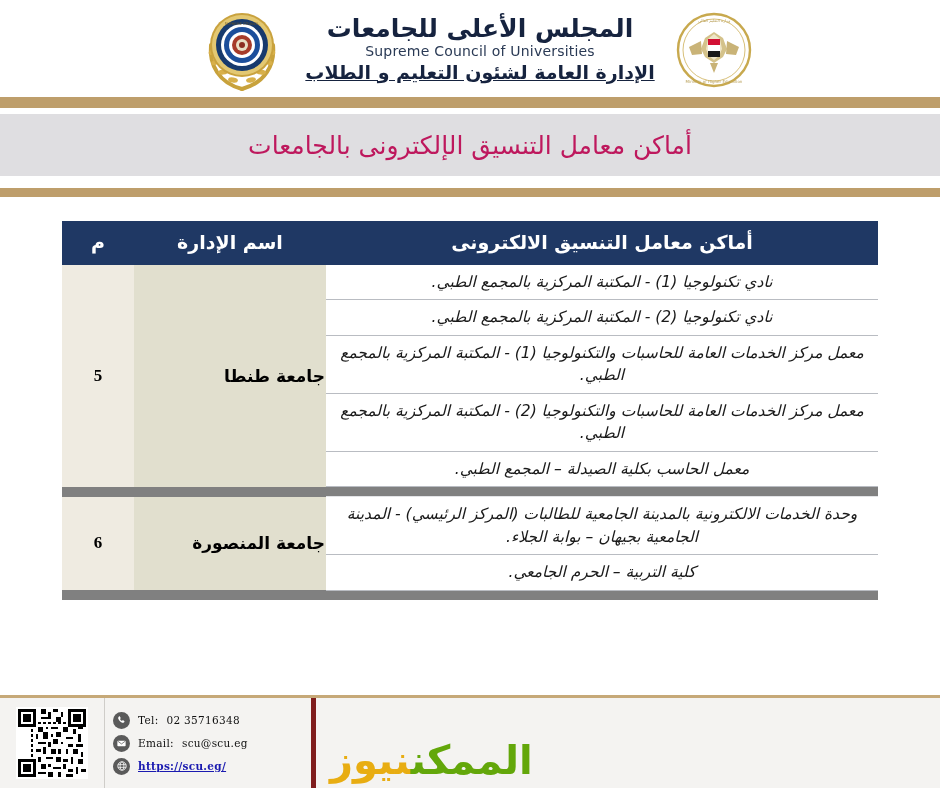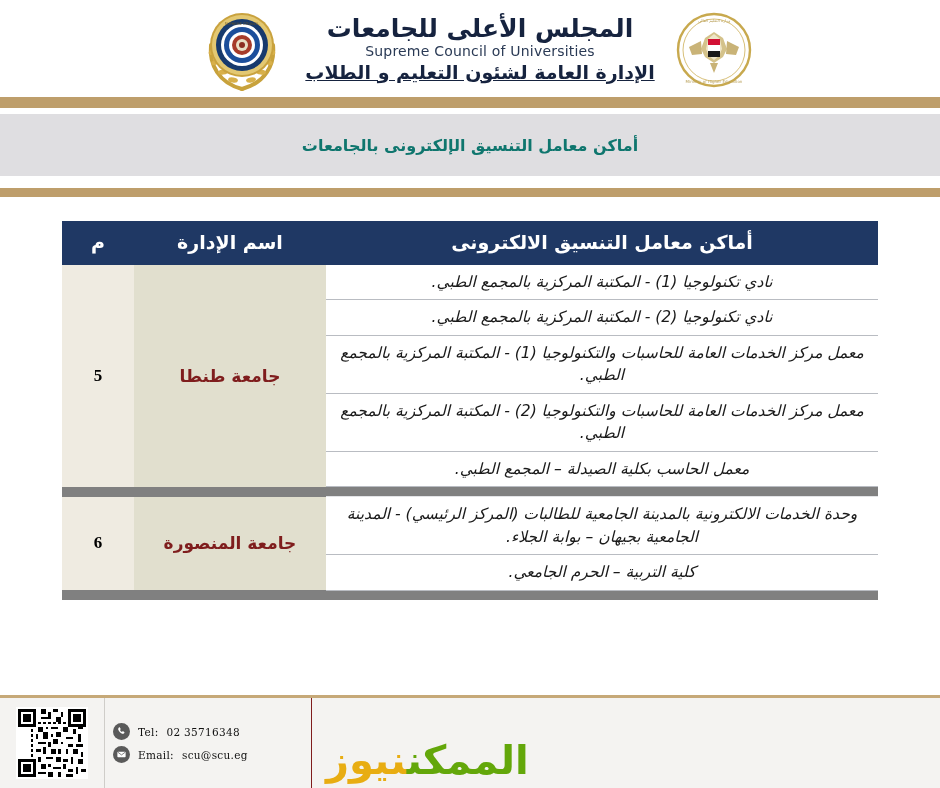--- a/index.html
+++ b/index.html
@@ -74,23 +74,23 @@
   .spacer-white-2 { height: 12px; background: #ffffff; }
 
   .banner {
     height: 62px;
     background: #dfdee1;
     display: flex;
     align-items: center;
     justify-content: center;
   }
   .banner-title {
-    font-size: 16px;
-    font-weight: bold;
-    color: #0f766e;
+    font-size: 25px;
+    font-weight: normal;
+    color: #be185d;
     letter-spacing: 0.3px;
   }
 
   .body-area {
     background: #ffffff;
     padding-top: 24px;
     height: 471px;
     box-sizing: border-box;
   }
 
@@ -122,24 +122,23 @@
     background: #efebe1;
     color: #000000;
     font-size: 17px;
     font-weight: bold;
     text-align: center;
     vertical-align: middle;
     font-family: "Liberation Serif", serif;
   }
   td.cell-uni {
     background: #e1dfce;
-    color: #7f1d1d;
+    color: #000000;
     font-size: 17px;
     font-weight: bold;
-    text-align: center;
     vertical-align: middle;
   }
   td.cell-place {
     background: #ffffff;
     color: #1a1a1a;
     font-size: 15.5px;
     text-align: center;
     vertical-align: middle;
     padding: 6px 10px;
     line-height: 1.45;
@@ -193,21 +192,21 @@
     line-height: 1;
     white-space: nowrap;
     letter-spacing: -1px;
   }
   .wm-green { color: #63a70a; }
   .wm-gold  { color: #e8ad12; }
 
   .footer-contact {
     flex: 0 0 auto;
     width: 190px;
-    border-right: 1px solid #7f1d1d;
+    border-right: 5px solid #7f1d1d;
     border-left: 1px solid #cfcdc9;
     display: flex;
     flex-direction: column;
     justify-content: center;
     gap: 6px;
     padding: 0 8px;
     direction: ltr;
   }
   .contact-row {
     display: flex;
@@ -389,20 +388,30 @@
     </div>
     <div class="contact-row">
       <span class="ic">
         <svg viewBox="0 0 16 16" width="11" height="11" aria-hidden="true">
             <rect x="2" y="4" width="12" height="8" rx="1" fill="#ffffff"></rect>
             <path d="M2.5 4.6 8 8.6l5.5-4" stroke="#5a5a5a" stroke-width="1.1" fill="none"></path>
           </svg>
       </span>
       <span>Email:</span>
       <span>scu@scu.eg</span>
+    </div>
+    <div class="contact-row">
+      <span class="ic">
+        <svg viewBox="0 0 16 16" width="12" height="12" aria-hidden="true">
+            <circle cx="8" cy="8" r="5.6" fill="none" stroke="#ffffff" stroke-width="1.1"></circle>
+            <ellipse cx="8" cy="8" rx="2.6" ry="5.6" fill="none" stroke="#ffffff" stroke-width="1"></ellipse>
+            <path d="M2.6 6.2h10.8M2.6 9.8h10.8" stroke="#ffffff" stroke-width="1"></path>
+          </svg>
+      </span>
+      <a class="contact-link" href="#">https://scu.eg/</a>
     </div>
   </div>
 
   <div class="footer-qr">
     <div class="qr-box">
       <svg viewBox="0 0 29 29" width="72" height="72" shape-rendering="crispEdges" aria-hidden="true">
         <rect width="29" height="29" fill="#ffffff"></rect>
         <g fill="#000000">
 
           <rect x="1" y="1" width="7" height="1"></rect>

